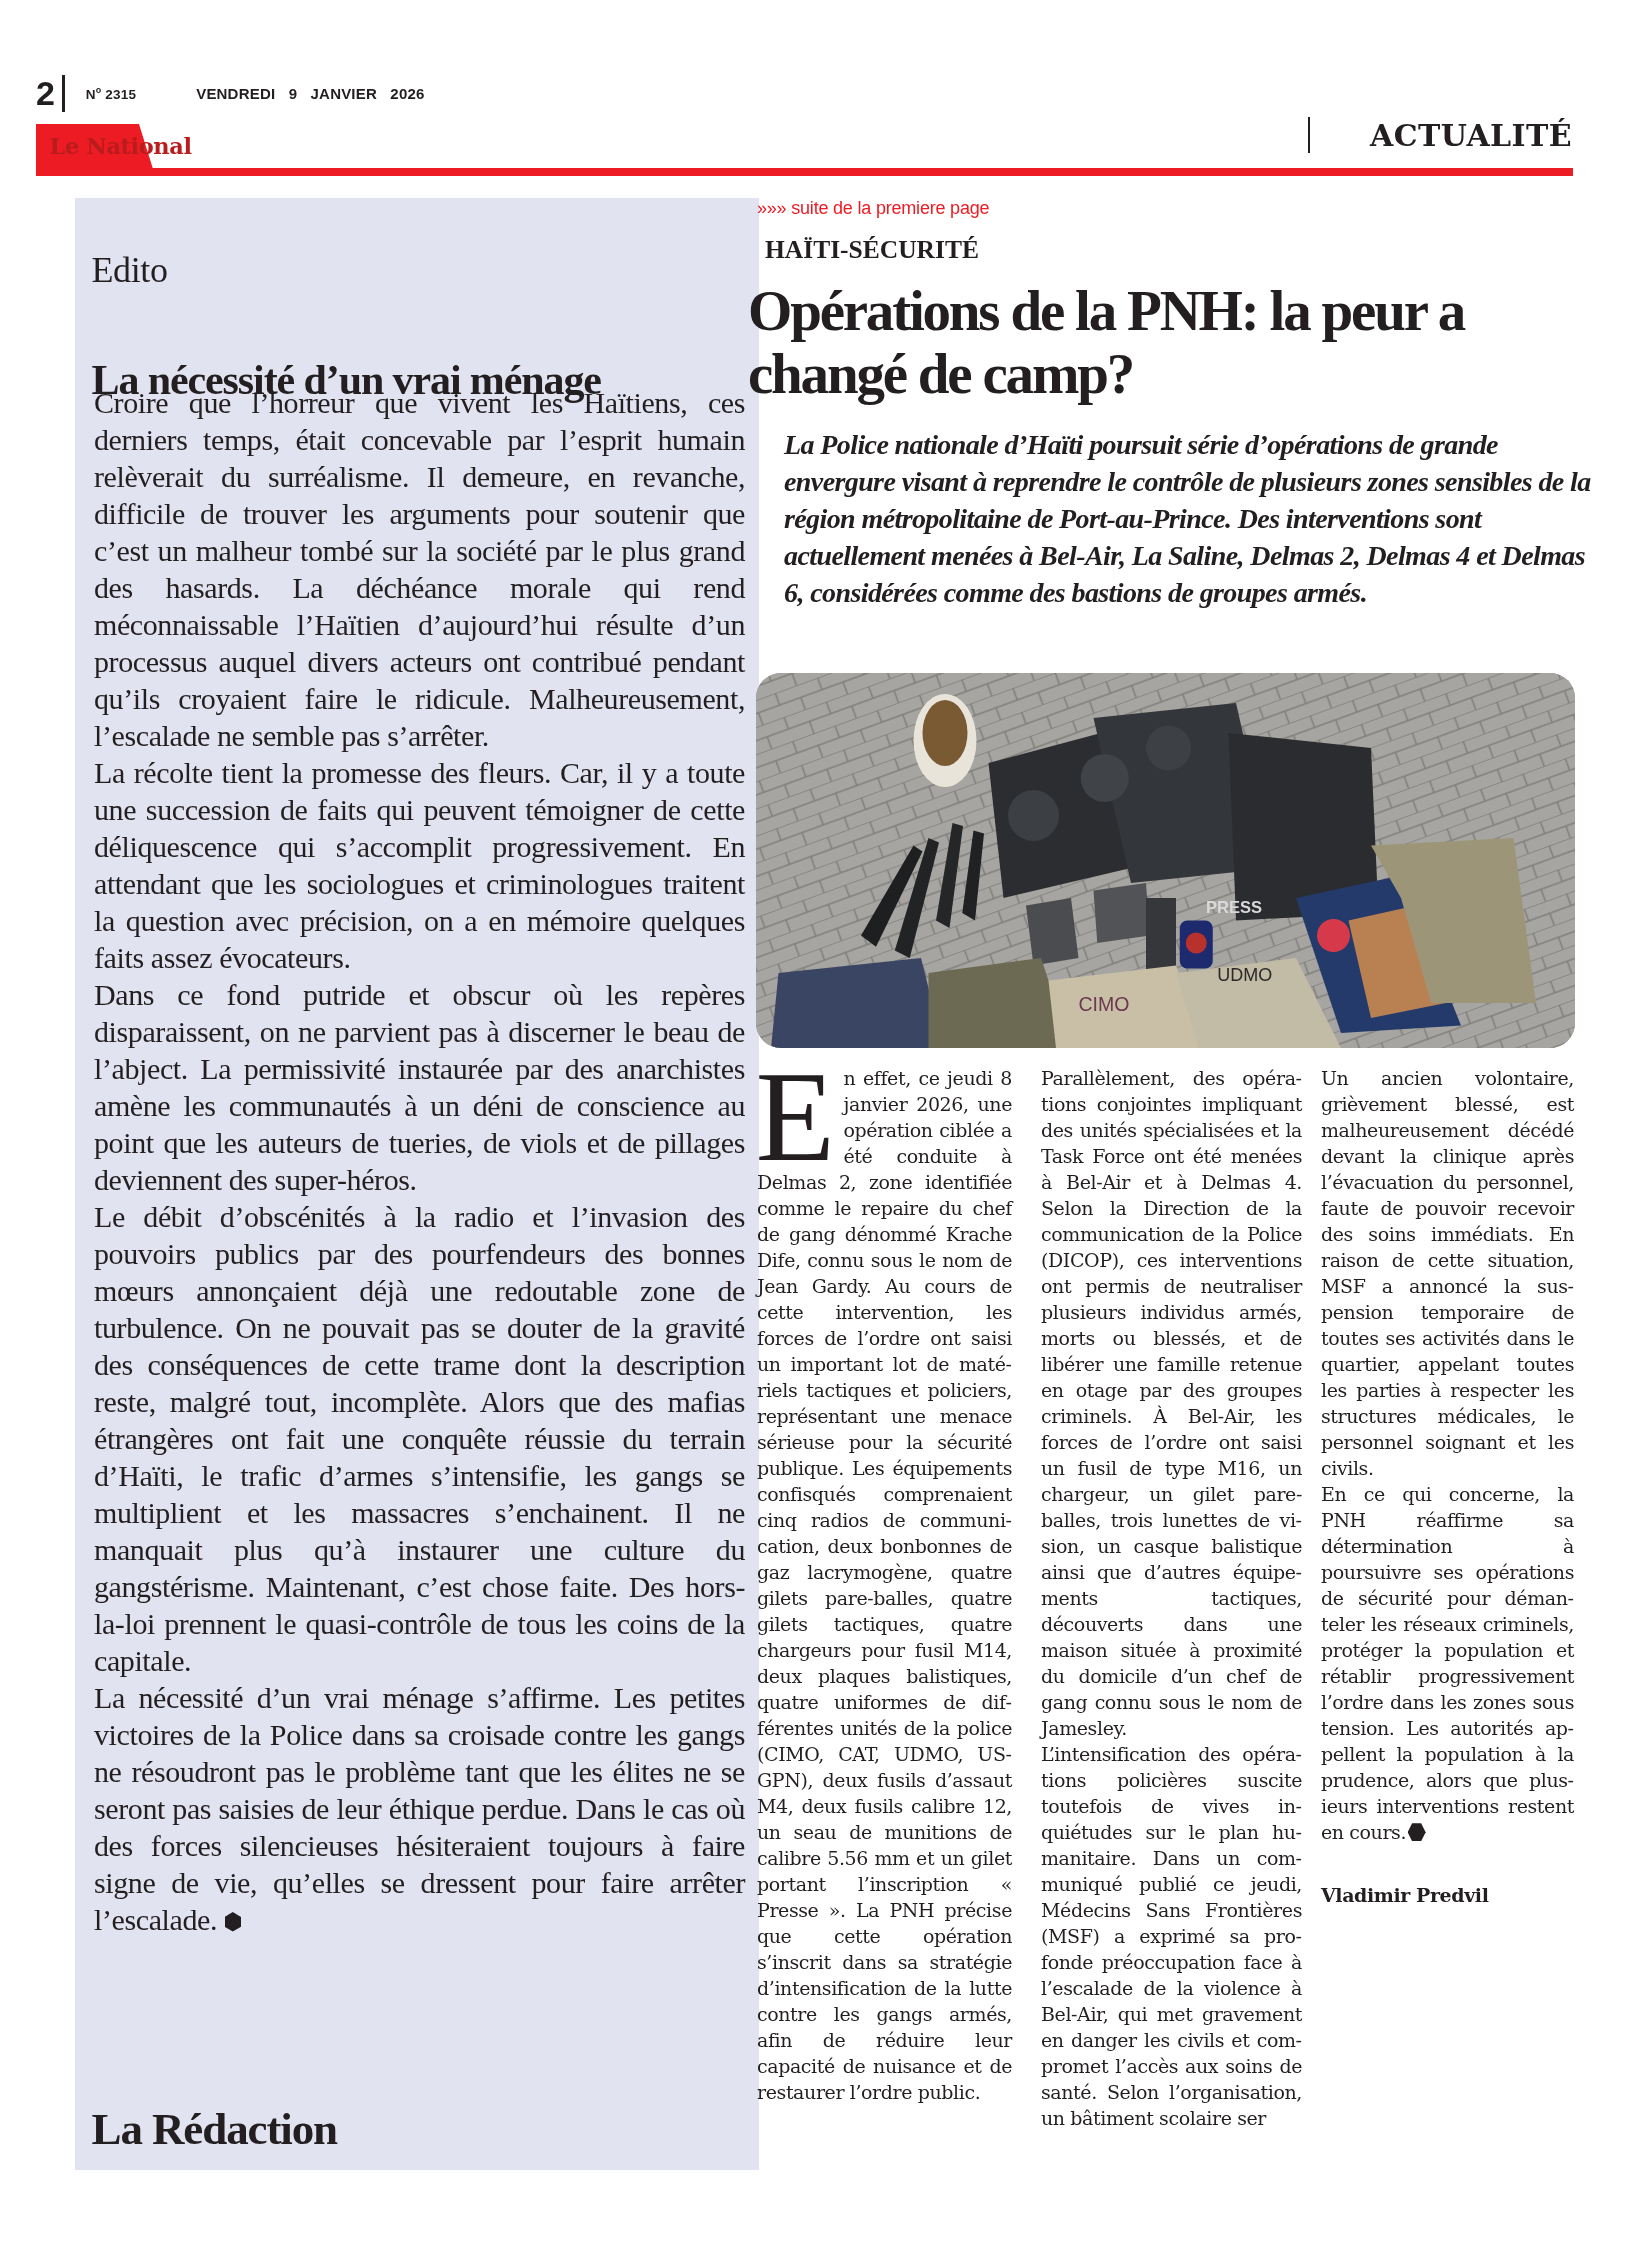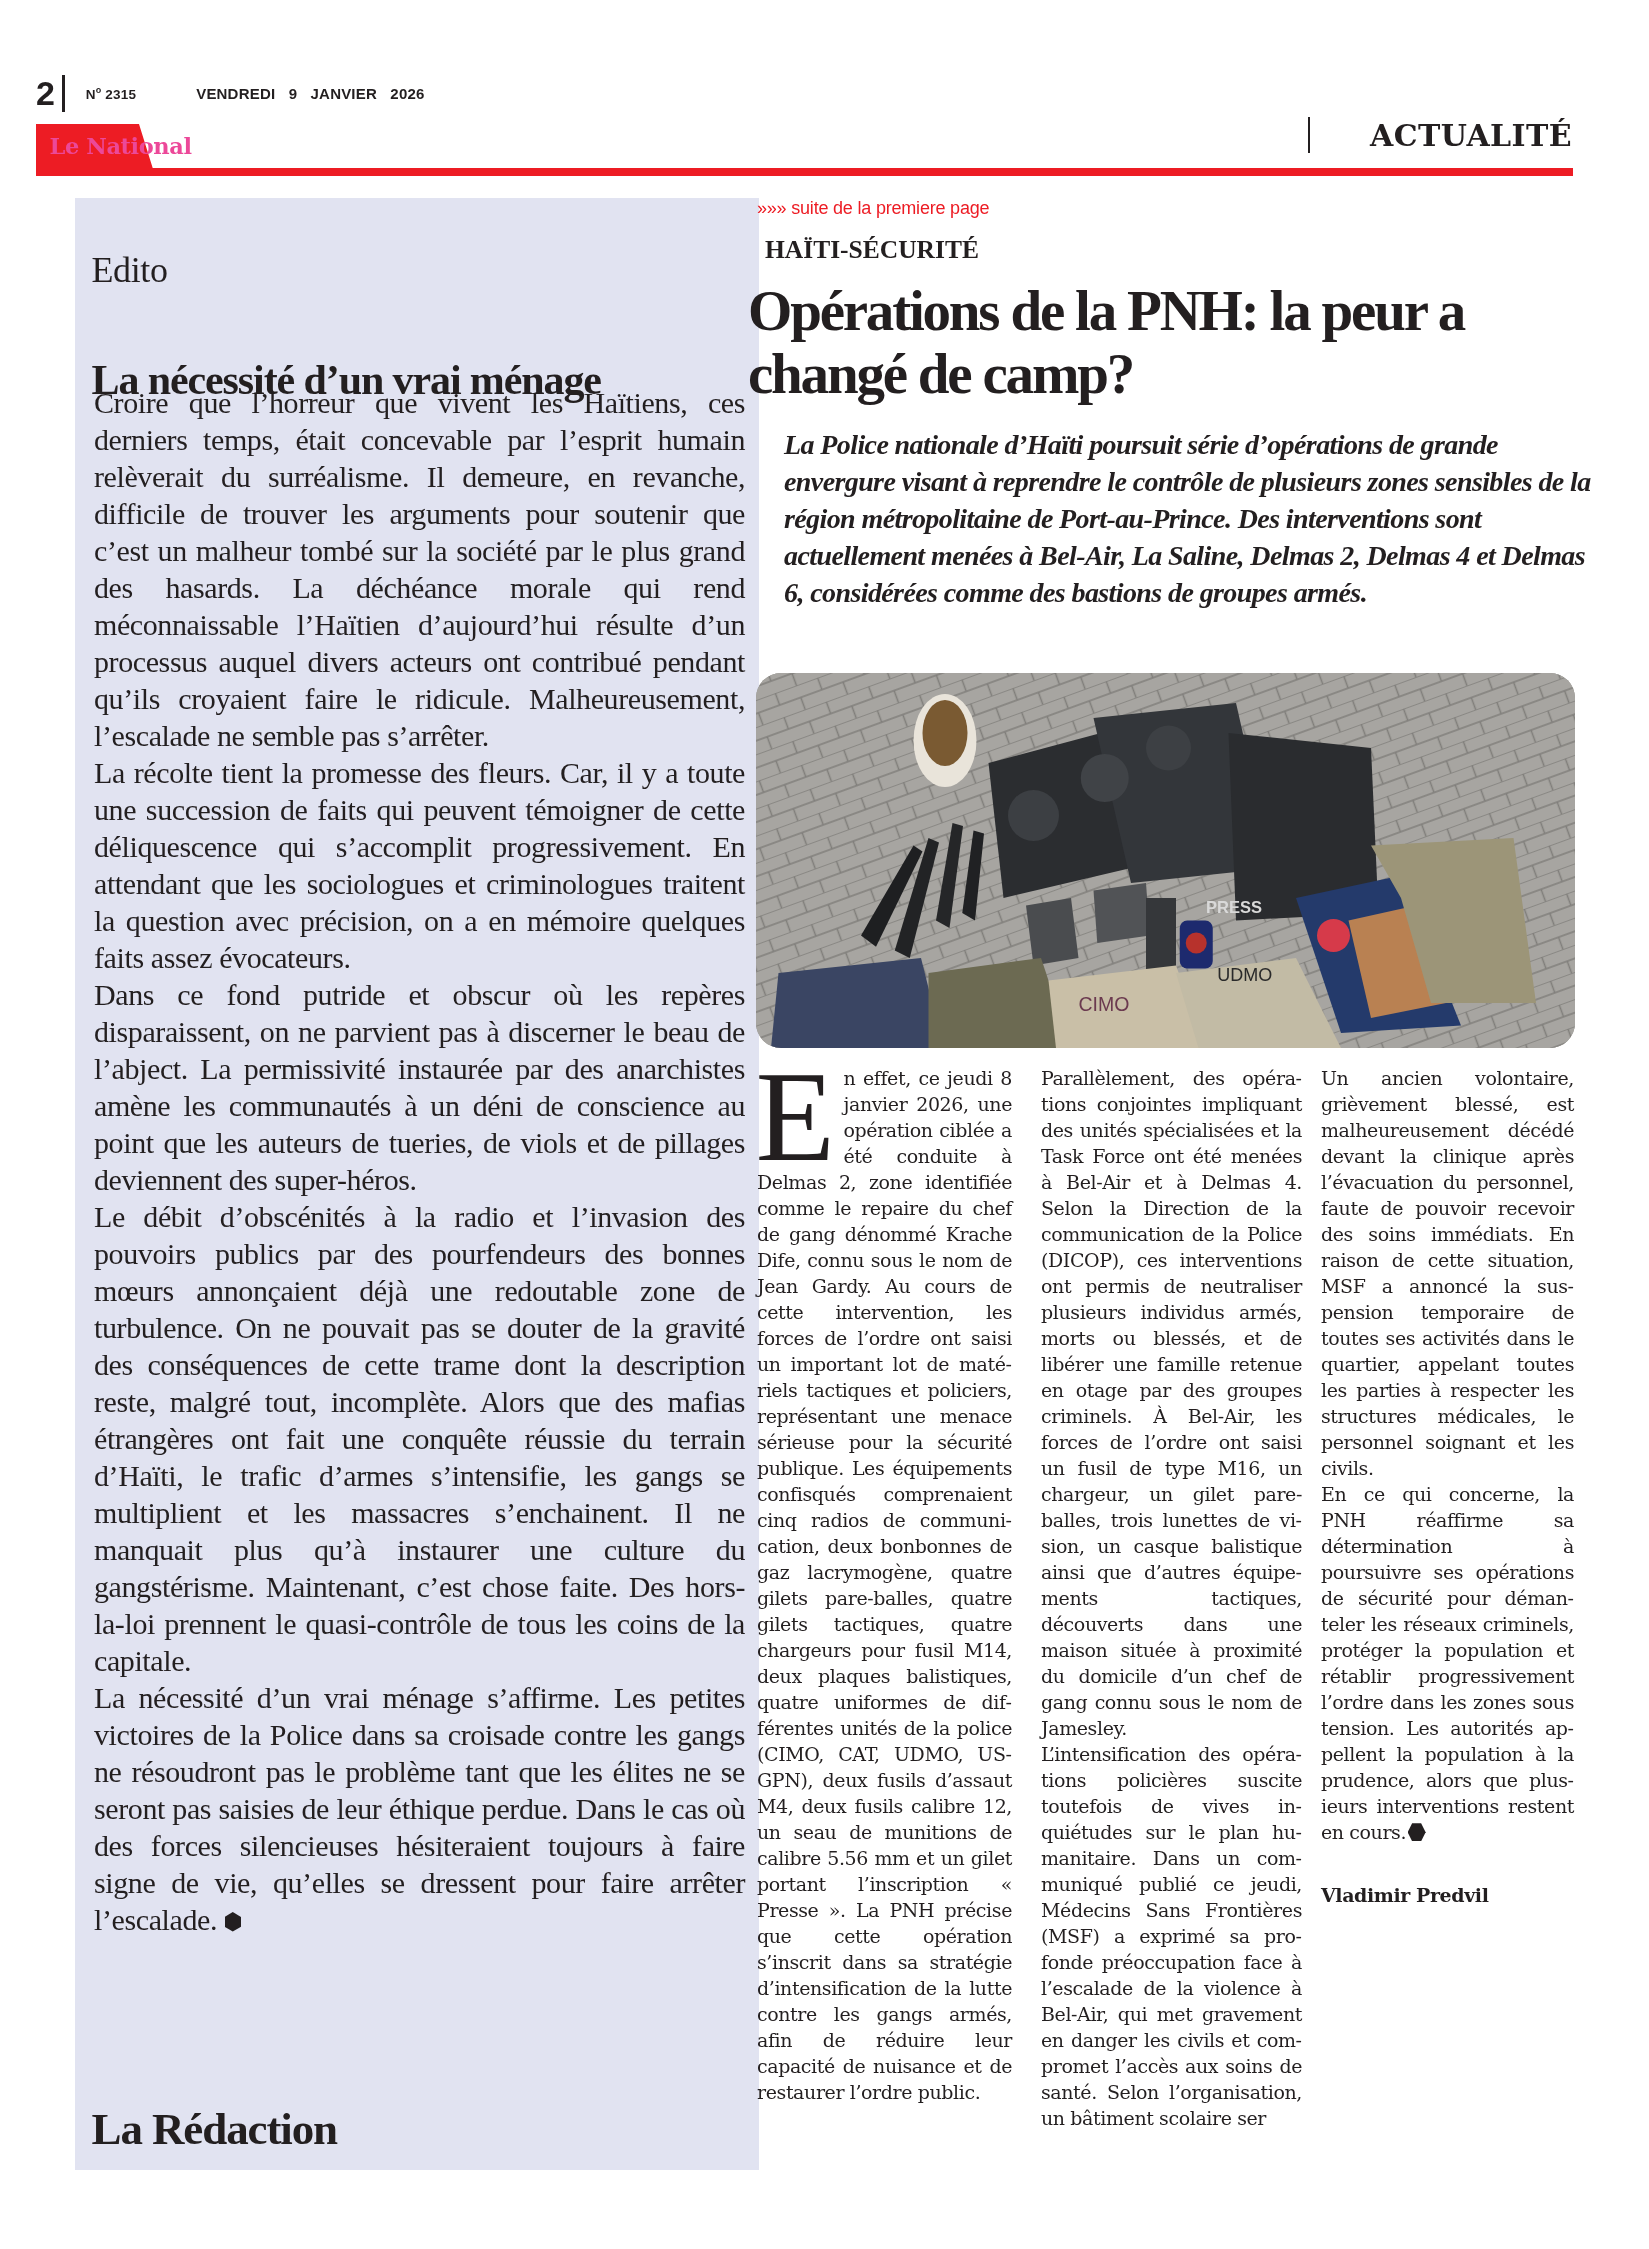--- a/index.html
+++ b/index.html
@@ -9,21 +9,21 @@
   
   .top-meta { position: absolute; left: 36px; top: 73px; height: 40px; display: flex; align-items: center; font-family: "Liberation Sans", sans-serif; }
   .page-num { font-size: 34px; font-weight: 700; letter-spacing: -0.7px; line-height: 1; }
   .page-sep { width: 3px; height: 37px; background: #231f20; margin: 0 21px 0 7.5px; }
   .issue { font-size: 13.5px; font-weight: 700; margin-right: 60px; letter-spacing: 0.2px; }
   .issue sup { font-size: 9px; }
   .date { font-size: 15px; font-weight: 700; word-spacing: 9px; letter-spacing: 0.2px; }
 
   .brand-bar { position: absolute; left: 36px; top: 124px; width: 1537px; height: 52px; }
   .brand-tab-wide { position: absolute; left: 0; top: 0; height: 52px; width: 154px; background: #ed1c24; clip-path: polygon(0 0, 103px 0, 117px 45px, 154px 45px, 154px 52px, 0 52px); }
-  .brand-name { position: absolute; left: 13.5px; top: 9px; font-family: "DejaVu Serif", serif; font-weight: 700; color: #ec4899; font-size: 22.5px; letter-spacing: -0.4px; }
+  .brand-name { position: absolute; left: 13.5px; top: 9px; font-family: "DejaVu Serif", serif; font-weight: 700; color: #b91c1c; font-size: 22.5px; letter-spacing: -0.4px; }
   .red-rule { position: absolute; left: 112px; top: 44px; width: 1425px; height: 8.2px; background: #ed1c24; }
 
   .section { position: absolute; right: 78px; top: 117px; display: flex; align-items: center; }
   .section-sep { width: 2.2px; height: 36px; background: #231f20; margin-right: 60px; }
   .section-label { font-family: "DejaVu Serif", serif; font-weight: 700; font-size: 30px; letter-spacing: 0.4px; }
 
   
   .edito { position: absolute; left: 75px; top: 198px; width: 684px; height: 1972px; background: #e1e3f1; padding: 0 16.5px 0 16.5px; }
   .edito-kicker { position: absolute; left: 16.5px; top: 22.5px; font-size: 36px; font-weight: 400; font-family: "Liberation Serif", serif; letter-spacing: -0.4px; margin-top: 28px; }
   .edito-title { position: absolute; left: 16.5px; top: 114px; font-size: 42px; font-weight: 700; letter-spacing: -1.1px; white-space: nowrap; margin-top: 44px; }

